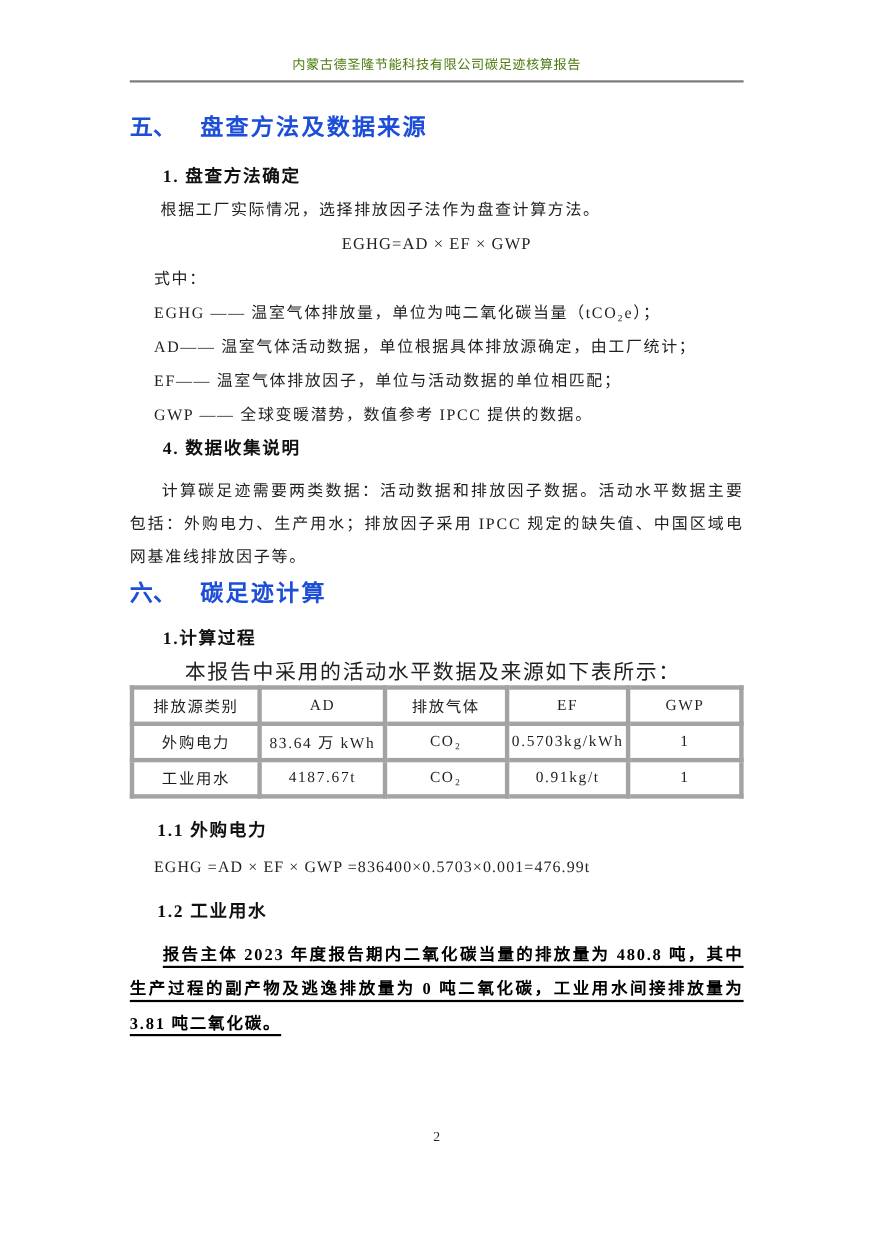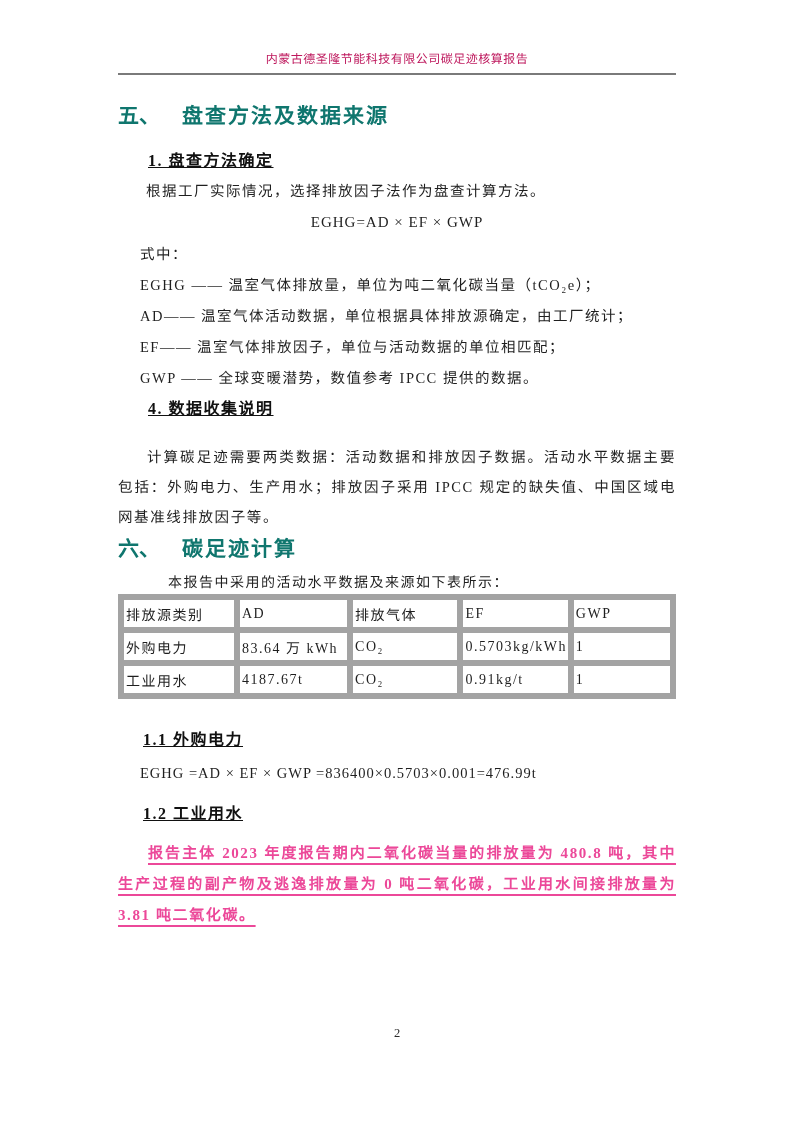--- a/index.html
+++ b/index.html
@@ -16,42 +16,41 @@
     overflow: hidden;
   }
   
   .doc-header {
     text-align: center;
     font-size: 12px;
     line-height: 18px;
     letter-spacing: 0.5px;
     padding-bottom: 5px;
     border-bottom: 2px solid #7a7a7a;
-    color: #be185d;
+    color: #4d7c0f;
   }
   
   .h1 {
     font-size: 21px;
     font-weight: bold;
     line-height: 27px;
     letter-spacing: 2px;
-    color: #0f766e;
+    color: #1d4ed8;
   }
   .h1 .h1-num { margin-right: 22px; letter-spacing: 0; }
   .h1-methods { margin-top: 28px; }
   .h1-calc { margin-top: 4px; }
   
   .h2 {
     font-size: 16px;
     font-weight: bold;
     line-height: 22px;
     letter-spacing: 1.5px;
     margin-left: 30px;
     color: #111;
-    text-decoration: underline;
   }
   .h2-sub { margin-left: 25px; }
   
   .para {
     font-size: 14.5px;
     line-height: 21px;
     letter-spacing: 1.5px;
     text-align: justify;
   }
   .formula-center {
@@ -76,42 +75,42 @@
     white-space: pre-wrap;
   }
   .para-wrap {
     font-size: 14.5px;
     line-height: 30px;
     letter-spacing: 1.6px;
     text-align: justify;
     text-indent: 2em;
   }
   .table-intro {
-    font-size: 14px;
+    font-size: 19px;
     line-height: 21px;
     letter-spacing: 1.5px;
     margin-left: 50px;
   }
   .table-caption {
     font-size: 13.5px;
     line-height: 18px;
     letter-spacing: 1px;
     text-align: center;
     margin-top: 2px;
   }
   table.calc {
     width: 100%;
     border-collapse: collapse;
     margin-top: 1px;
     table-layout: fixed;
   }
   table.calc th, table.calc td {
-    border: 6px solid #a3a3a3;
+    border: 4px solid #a3a3a3;
     height: 33px;
-    text-align: left;
+    text-align: center;
     vertical-align: middle;
     font-size: 14px;
     font-weight: normal;
     letter-spacing: 1.5px;
     color: #1f1f1f;
     padding: 0 2px;
   }
   table.calc { border: 2px solid #2b2b2b; }
   .col-source { width: 21%; }
   .col-ad { width: 20.5%; }
@@ -121,32 +120,32 @@
   .conclusion {
     font-size: 15px;
     font-weight: bold;
     line-height: 31px;
     letter-spacing: 1.6px;
     text-align: justify;
     text-indent: 30px;
     text-decoration: underline;
     text-underline-offset: 5px;
     text-decoration-thickness: 1.5px;
-    color: #ec4899;
+    color: #000000;
   }
   .spacer-h2-1 { margin-top: 20px; }
   .spacer-p1 { margin-top: 9px; }
   .spacer-formula { margin-top: 10px; }
   .spacer-lead { margin-top: 11px; }
   .spacer-term { margin-top: 11px; }
   .spacer-h2-2 { margin-top: 10px; }
-  .spacer-p2 { margin-top: 22px; font-family: Liberation Serif, serif; }
+  .spacer-p2 { margin-top: 12px; font-family: Liberation Serif, serif; }
   .spacer-process { margin-top: 17px; }
   .spacer-intro { margin-top: 9px; }
-  .spacer-sub11 { margin-top: 30px; }
+  .spacer-sub11 { margin-top: 19px; }
   .spacer-f1 { margin-top: 12px; }
   .spacer-sub12 { margin-top: 19px; }
   .spacer-f2 { margin-top: 18px; }
   .spacer-conc { margin-top: 13px; }
   .page-footer {
     position: absolute;
     left: 0;
     bottom: 82px;
     width: 100%;
     text-align: center;
@@ -181,20 +180,21 @@
   <div class="term-line spacer-term">GWP —— 全球变暖潜势，数值参考 IPCC 提供的数据。</div>
 
   <div class="h2 spacer-h2-2">4. 数据收集说明</div>
 
   <div class="para-wrap spacer-p2">计算碳足迹需要两类数据：活动数据和排放因子数据。活动水平数据主要包括：外购电力、生产用水；排放因子采用 IPCC 规定的缺失值、中国区域电网基准线排放因子等。</div>
 
   <div class="h1 h1-calc">
     <span class="h1-num">六、</span><span>碳足迹计算</span>
   </div>
 
+  <div class="h2 spacer-process">1.计算过程</div>
 
   <div class="table-intro spacer-intro">本报告中采用的活动水平数据及来源如下表所示：</div>
 
 
   <table class="calc">
     <colgroup>
       <col class="col-source">
         <col class="col-ad">
         <col class="col-gas">
         <col class="col-ef">

